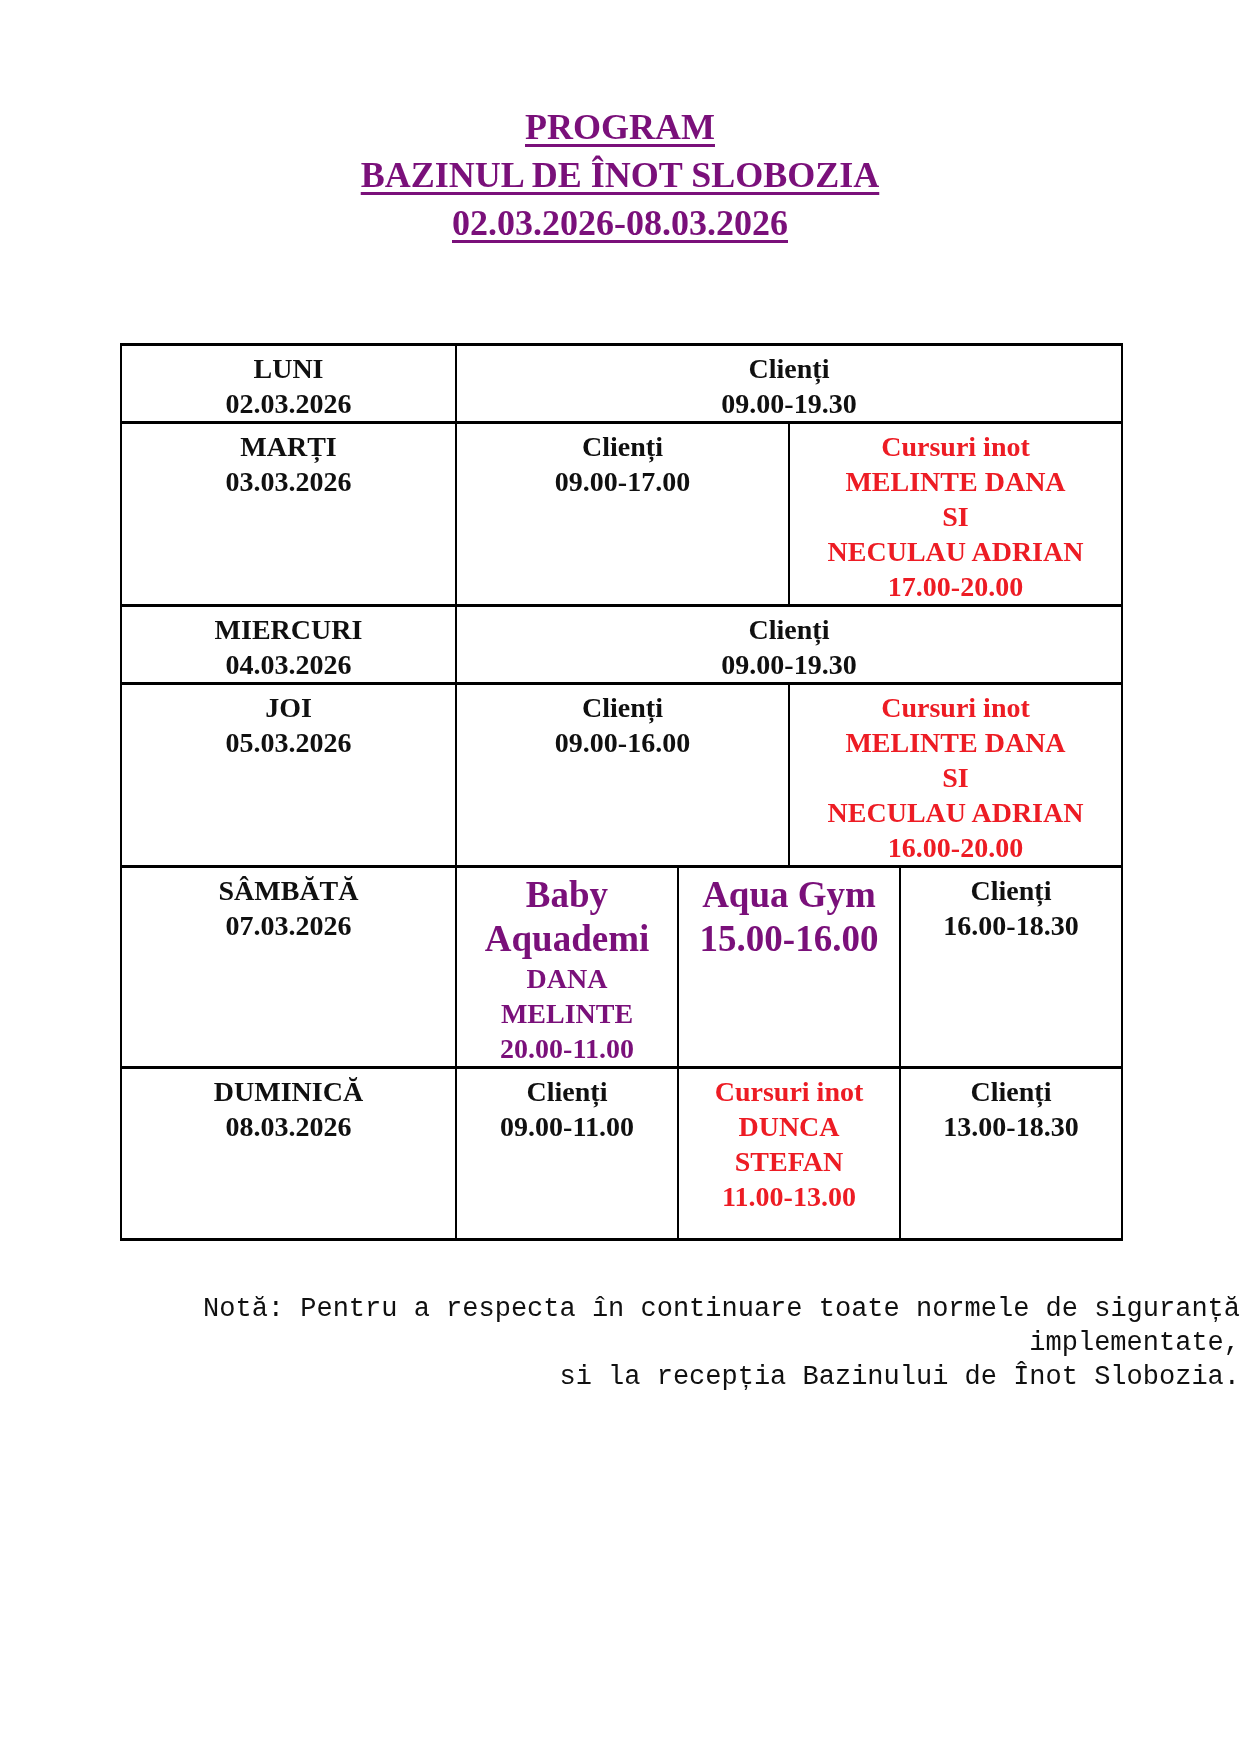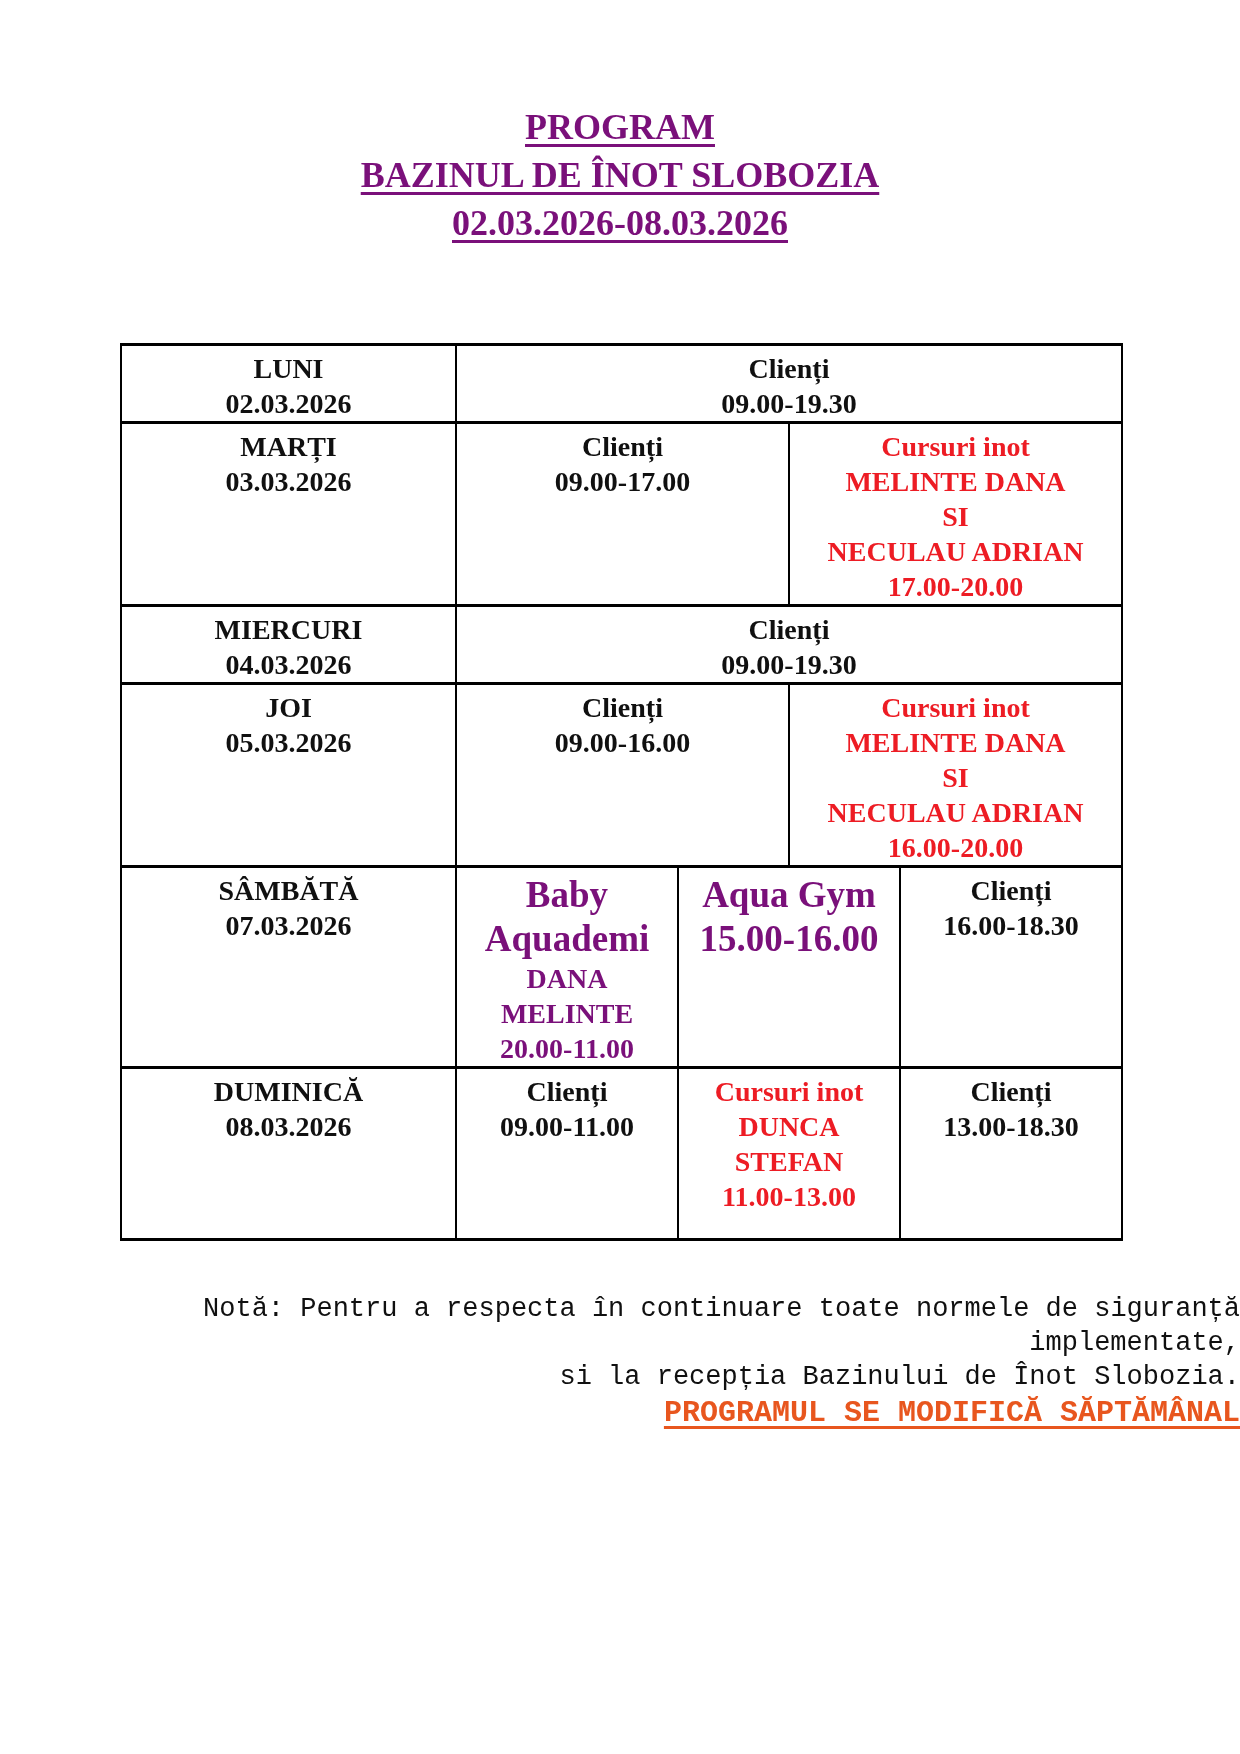--- a/index.html
+++ b/index.html
@@ -183,16 +183,15 @@
         <div>13.00-18.30</div>
       </td>
     </tr>
 
     </tbody>
   </table>
 
   <div class="footer">
     <div>Notă: Pentru a respecta în continuare toate normele de siguranță implementate,</div>
     <div>si la recepția Bazinului de Înot Slobozia.</div>
-    <div class="warning-line">PROGRAMUL SE MODIFICĂ SĂPTĂMÂNAL</div>
   </div>
 
 </div>
 
 </body></html>

